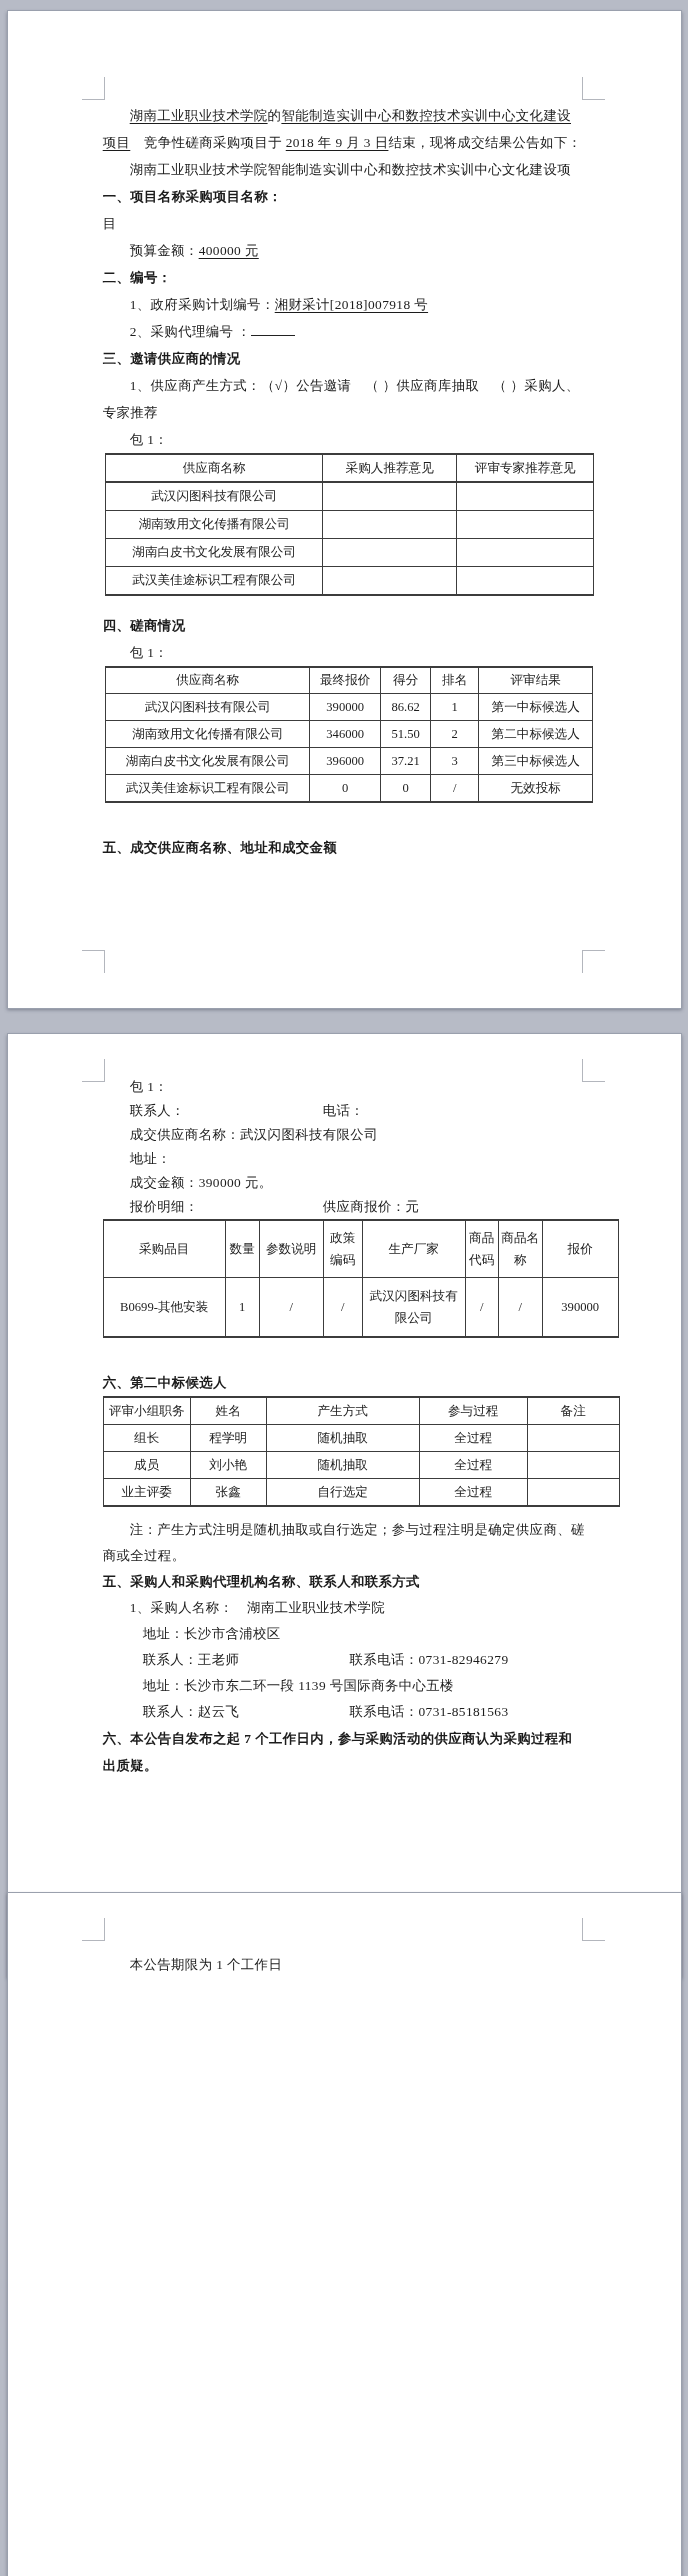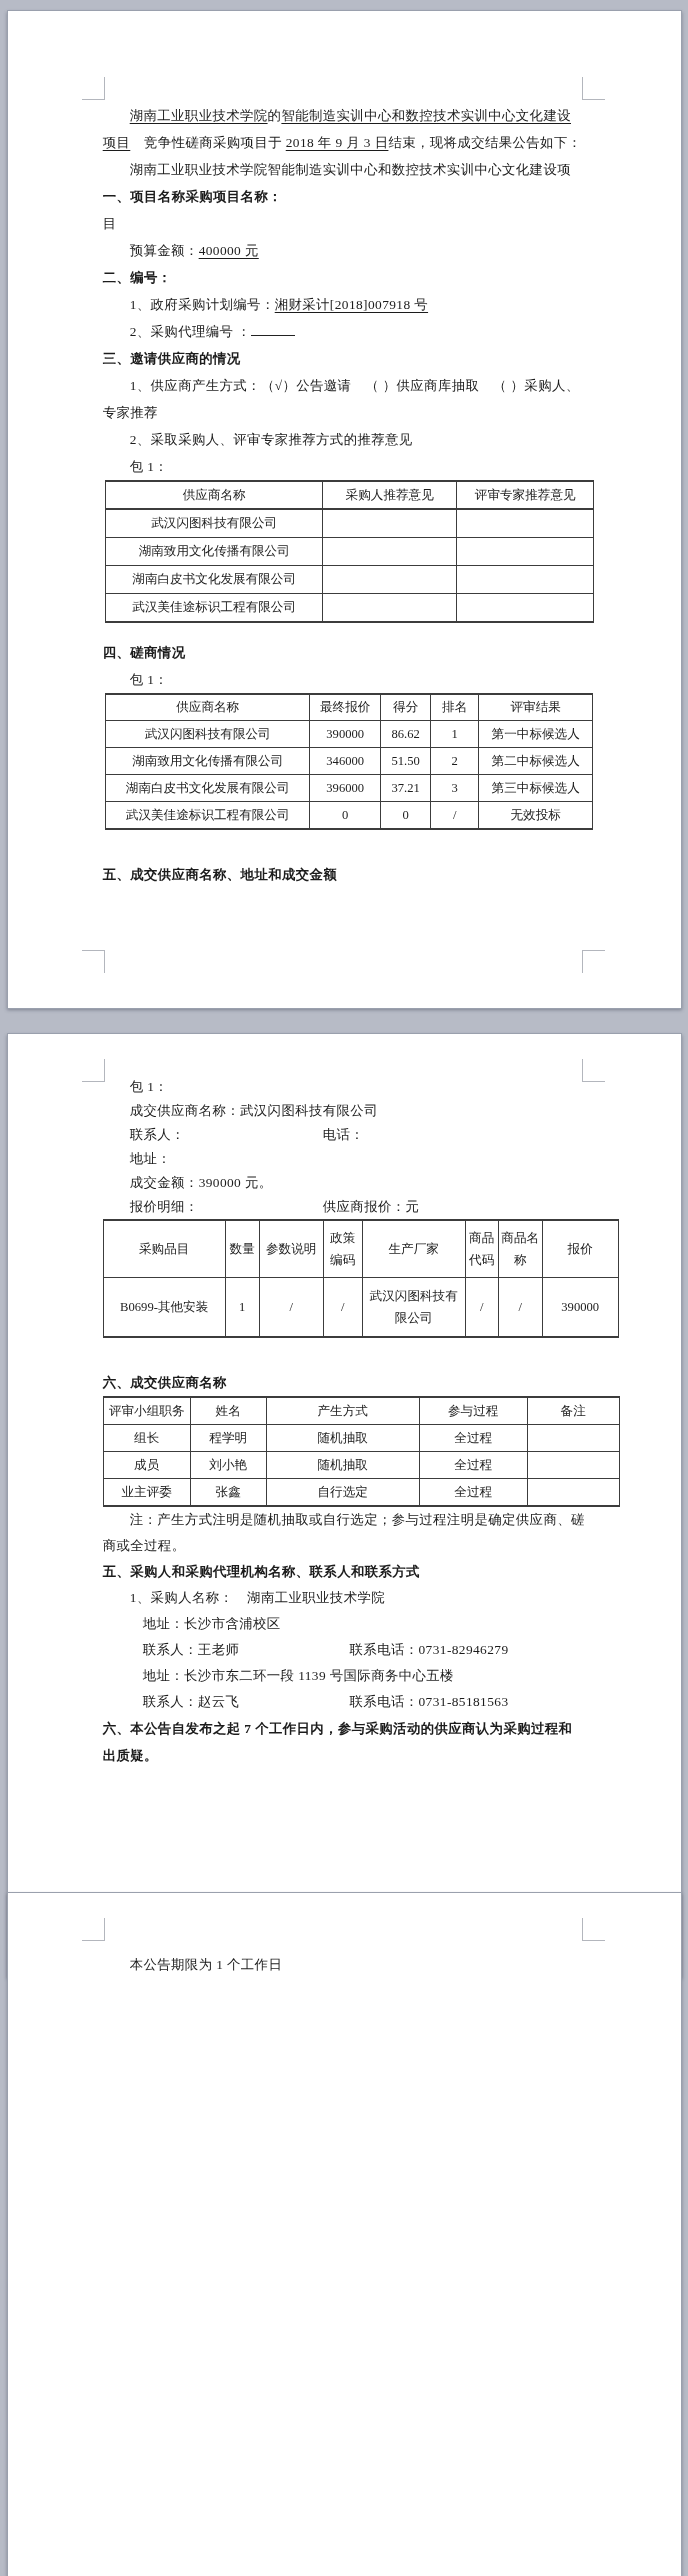--- a/index.html
+++ b/index.html
@@ -14,21 +14,21 @@
   .content{position:relative;padding-left:95px;}
   .p1 .content{padding-top:91px}
   .p2 .content{padding-top:41px}
   .p3 .content{padding-top:58px}
   .line{height:27px;line-height:27px;font-size:13.4px;white-space:pre;letter-spacing:0.4px}
   .lh29{height:24px;line-height:24px}
   .lh31{height:26px;line-height:26px}
   .b{font-weight:700}
   .ind2{padding-left:27px}
   .ind3{padding-left:40px}
-  .mt12{}.mt31{margin-top:16px}.mt37{margin-top:31px}
+  .mt12{margin-top:10px}.mt31{margin-top:16px}.mt37{margin-top:31px}
   .u{text-decoration:underline;text-underline-offset:2.5px}
   .blank{display:inline-block;width:44px;height:12.6px;border-bottom:0.8px solid #222;vertical-align:baseline}
   
   .mk{position:absolute;width:22px;height:22px;border:0 solid #b3b6bd}
   .mk.tl{left:74px;border-right-width:0.8px;border-bottom-width:0.8px}
   .mk.tr{left:574px;border-left-width:0.8px;border-bottom-width:0.8px}
   .mk.bl{left:74px;border-right-width:0.8px;border-top-width:0.8px}
   .mk.br{left:574px;border-left-width:0.8px;border-top-width:0.8px}
   .p1 .mk.tl,.p1 .mk.tr{top:66px}
   .p1 .mk.bl,.p1 .mk.br{top:939px}
@@ -74,21 +74,20 @@
           <div class="line ind2"><span>湖南工业职业技术学院智能制造实训中心和数控技术实训中心文化建设项</span></div>
           <div class="line b"><span>一、项目名称采购项目名称：</span></div>
           <div class="line"><span>目</span></div>
           <div class="line ind2"><span>预算金额：</span><span class="u">400000 元</span></div>
           <div class="line b"><span>二、编号：</span></div>
           <div class="line ind2"><span>1、政府采购计划编号：</span><span class="u">湘财采计[2018]007918 号</span></div>
           <div class="line ind2"><span>2、采购代理编号 ：</span><span class="blank"></span></div>
           <div class="line b"><span>三、邀请供应商的情况</span></div>
           <div class="line ind2"><span>1、供应商产生方式：（√）公告邀请　（ ）供应商库抽取　（ ）采购人、</span></div>
           <div class="line"><span>专家推荐</span></div>
-          <div class="line ind2"><span>2、采取采购人、评审专家推荐方式的推荐意见</span></div>
           <div class="line ind2"><span>包 1：</span></div>
         </div>
       <table class="tbl t1">
           <colgroup>
             <col>
             <col>
             <col>
           </colgroup>
           <thead>
             <tr>
@@ -179,22 +178,22 @@
   </div>
 
   <div class="page p2">
     <div class="mk tl"></div>
     <div class="mk tr"></div>
     <div class="mk bl"></div>
     <div class="mk br"></div>
     <div class="content">
       <div>
           <div class="line ind2 lh29"><span>包 1：</span></div>
+          <div class="line ind2 lh29"><span>联系人：　　　　　　　　　　电话：</span></div>
           <div class="line ind2 lh29"><span>成交供应商名称：武汉闪图科技有限公司</span></div>
-          <div class="line ind2 lh29"><span>联系人：　　　　　　　　　　电话：</span></div>
           <div class="line ind2 lh29"><span>地址：</span></div>
           <div class="line ind2 lh29"><span>成交金额：390000 元。</span></div>
           <div class="line ind2 lh29"><span>报价明细：　　　　　　　　　供应商报价：元</span></div>
         </div>
       <table class="tbl t3">
           <colgroup>
             <col>
             <col>
             <col>
             <col>
@@ -222,21 +221,21 @@
               <td>/</td>
               <td>/</td>
               <td>武汉闪图科技有限公司</td>
               <td>/</td>
               <td>/</td>
               <td>390000</td>
             </tr>
           </tbody>
         </table>
       <div>
-          <div class="line b mt37"><span>六、成交供应商名称</span></div>
+          <div class="line b mt37"><span>六、第二中标候选人</span></div>
         </div>
       <table class="tbl t4">
           <colgroup>
             <col>
             <col>
             <col>
             <col>
             <col>
           </colgroup>
           <thead>

